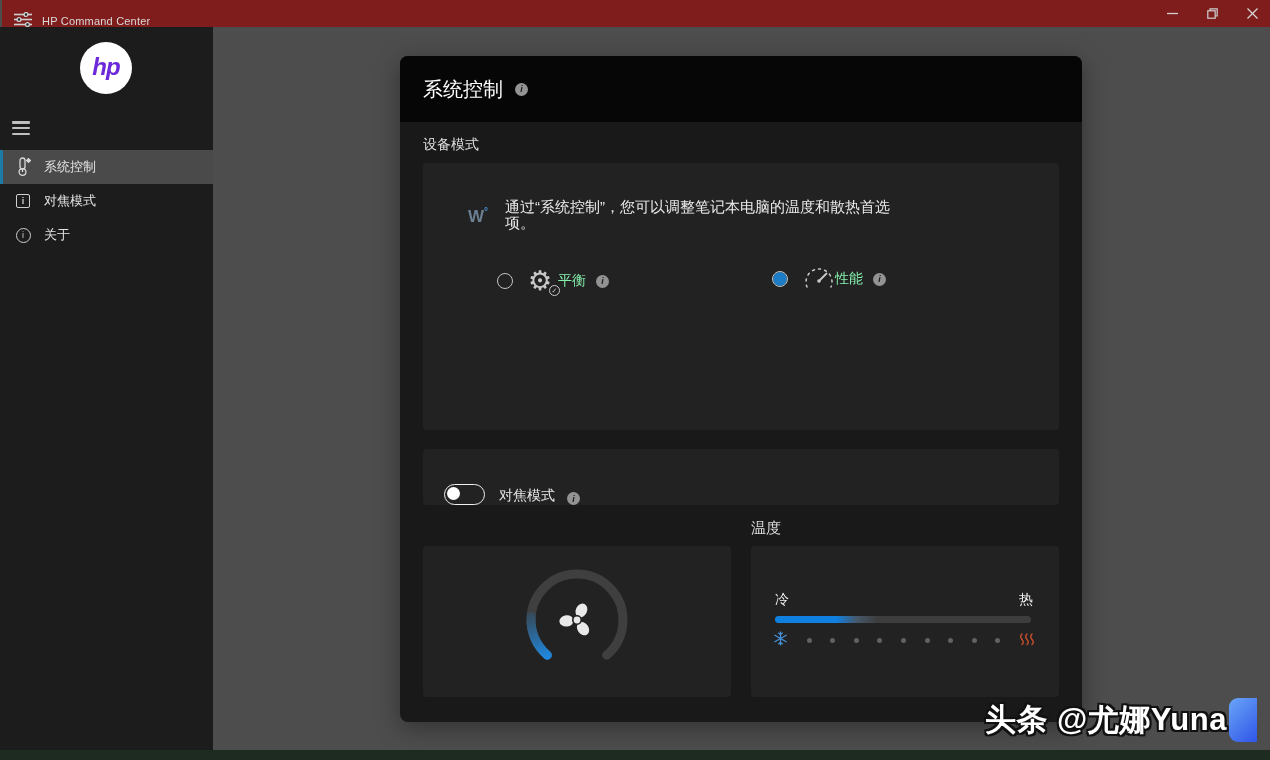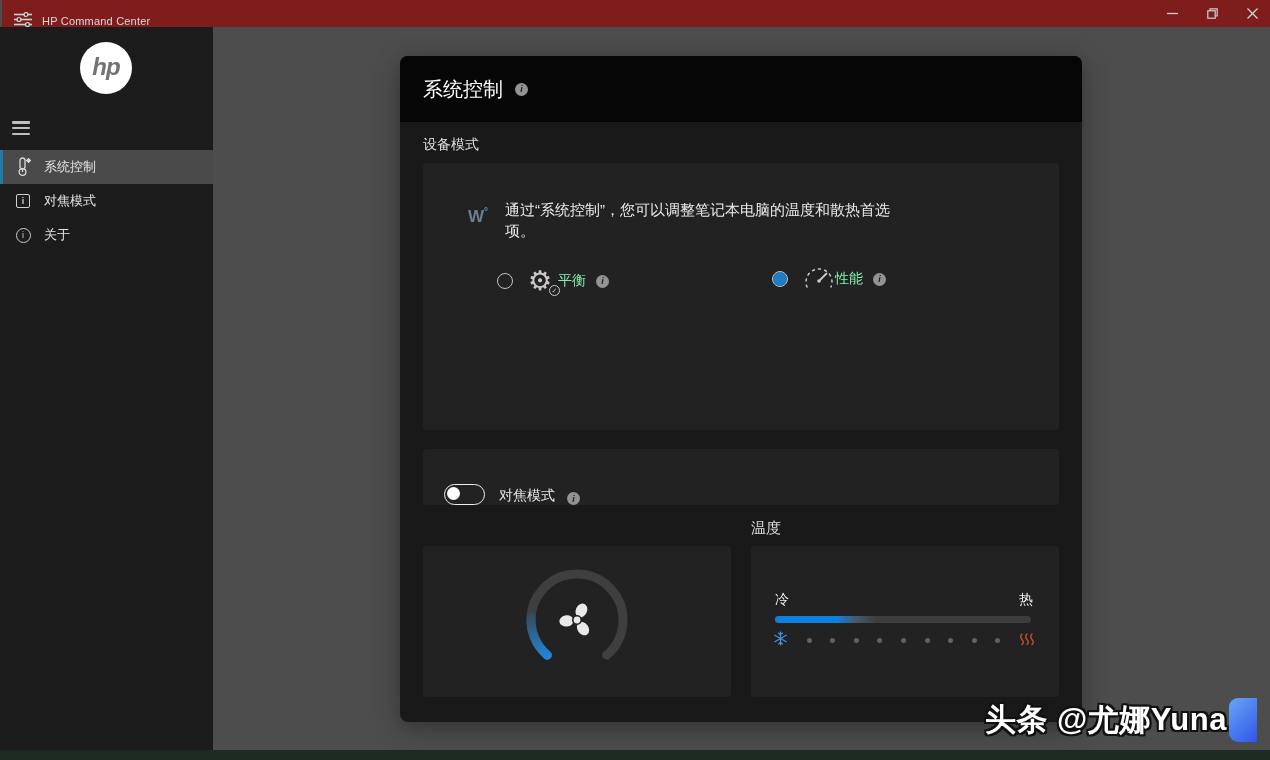--- a/index.html
+++ b/index.html
@@ -12,21 +12,21 @@
   .titlebar { position:absolute; left:2px; top:0; width:1270px; height:27px; background:#7f1d1d; display:flex; align-items:flex-end; z-index:30; }
   .tb-icon { margin-left:12px; display:flex; align-items:center; }
   .tb-title { color:#d9d9d9; font-size:11px; margin-left:10px; letter-spacing:.2px; }
   .win-controls { margin-left:auto; display:flex; height:27px; }
   .win-btn { width:40px; height:27px; display:flex; align-items:center; justify-content:center; cursor:default; }
   .win-btn svg { display:block; }
 
   
   .sidebar { position:absolute; left:0; top:27px; width:213px; height:723px; background:#1c1c1c; z-index:20; }
   .hp-logo { position:absolute; left:80px; top:15px; width:52px; height:52px; border-radius:50%; background:#ffffff; display:flex; align-items:center; justify-content:center; }
-  .hp-logo span { color:#737373; font-size:24px; font-weight:bold; font-style:italic; letter-spacing:-1px; transform:translateY(-1px); }
+  .hp-logo span { color:#6d28d9; font-size:24px; font-weight:bold; font-style:italic; letter-spacing:-1px; transform:translateY(-1px); }
   .hamburger { position:absolute; left:12px; top:94px; width:18px; height:14px; display:flex; flex-direction:column; justify-content:space-between; cursor:pointer; }
   .hamburger span { display:block; height:2.5px; background:#bfbfbf; border-radius:1px; }
   .nav { position:absolute; left:0; top:123px; width:213px; }
   .nav-item { position:relative; height:34px; display:flex; align-items:center; padding-left:14px; cursor:pointer; }
   .nav-item.selected { background:#4a4a4a; }
   .nav-item.selected::before { content:""; position:absolute; left:0; top:0; width:3px; height:34px; background:#1e7ba6; }
   .nav-ico { width:18px; height:20px; display:flex; align-items:center; justify-content:center; flex:0 0 18px; }
   .nav-label { color:#e4e4e4; font-size:13px; margin-left:12px; }
   .sq-i { width:14px; height:14px; border:1.3px solid #cfcfcf; border-radius:2px; color:#cfcfcf; font-size:9px; display:flex; align-items:center; justify-content:center; font-weight:bold; }
   .cir-i { width:15px; height:15px; border:1.3px solid #cfcfcf; border-radius:50%; color:#cfcfcf; font-size:9px; display:flex; align-items:center; justify-content:center; }
@@ -36,21 +36,21 @@
   .panel-header { position:absolute; left:0; top:0; width:682px; height:66px; background:#060606; border-radius:8px 8px 0 0; display:flex; align-items:center; padding-left:23px; }
   .panel-title { color:#ffffff; font-size:20px; }
   .info-dot { width:13px; height:13px; border-radius:50%; background:#939393; color:#1c1c1c; font-size:9px; font-weight:bold; font-style:italic; display:inline-flex; align-items:center; justify-content:center; margin-left:12px; cursor:pointer; }
   .section-label { position:absolute; color:#dedede; font-size:14px; }
   .lbl-device { left:23px; top:80px; }
   .card { position:absolute; background:#222222; border-radius:4px; }
   .device-card { left:23px; top:107px; width:636px; height:267px; }
   .desc-row { position:absolute; left:45px; top:36px; display:flex; }
   .wdeg-icon { color:#6b7f92; font-size:17px; font-weight:bold; line-height:18px; margin-top:4px; }
   .wdeg-icon sup { color:#4a90d9; font-size:10px; }
-  .desc-text { margin-left:17px; width:386px; color:#eaeaea; font-size:15px; line-height:21px; }
+  .desc-text { margin-left:17px; width:386px; color:#eaeaea; font-size:15px; line-height:16px; }
   .options-row { position:absolute; left:0; top:0; width:636px; height:267px; }
   .opt { position:absolute; display:flex; align-items:center; cursor:pointer; }
   .opt-balanced { left:74px; top:103px; }
   .opt-perf { left:349px; top:103px; }
   .radio { width:16px; height:16px; border:1.6px solid #c2c2c2; border-radius:50%; flex:0 0 16px; }
   .radio.on { background:#1d7cc4; background-clip:padding-box; padding:1px; }
   .gear-wrap { position:relative; margin-left:15px; width:30px; height:30px; }
   .gear { color:#c9c9c9; font-size:27px; line-height:30px; }
   .gear-check { position:absolute; right:-2px; bottom:0; width:11px; height:11px; border:1.2px solid #c9c9c9; border-radius:50%; background:#222; color:#c9c9c9; font-size:7px; display:flex; align-items:center; justify-content:center; }
   .speedo-wrap { margin-left:15px; width:32px; height:26px; }

